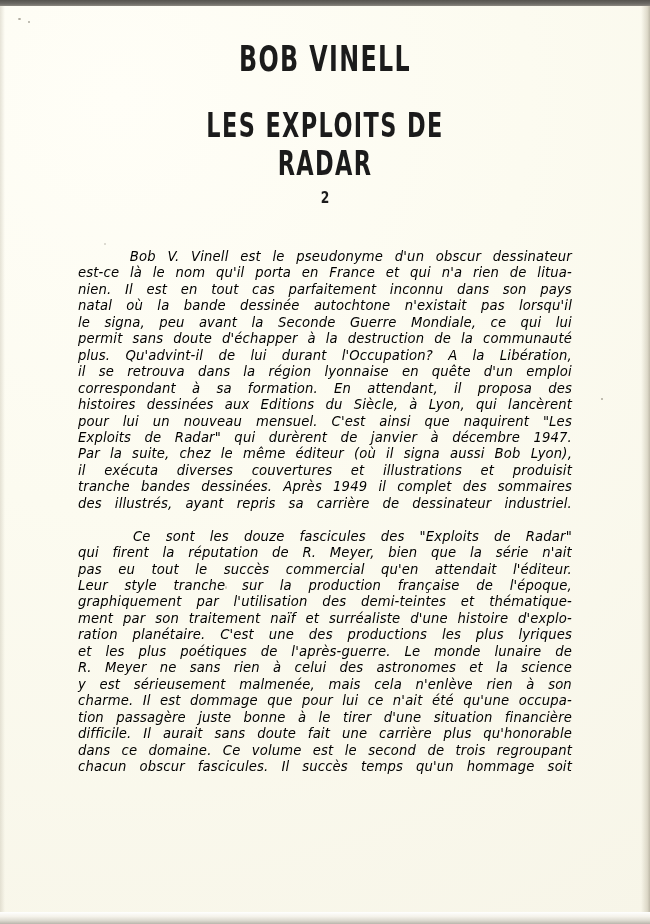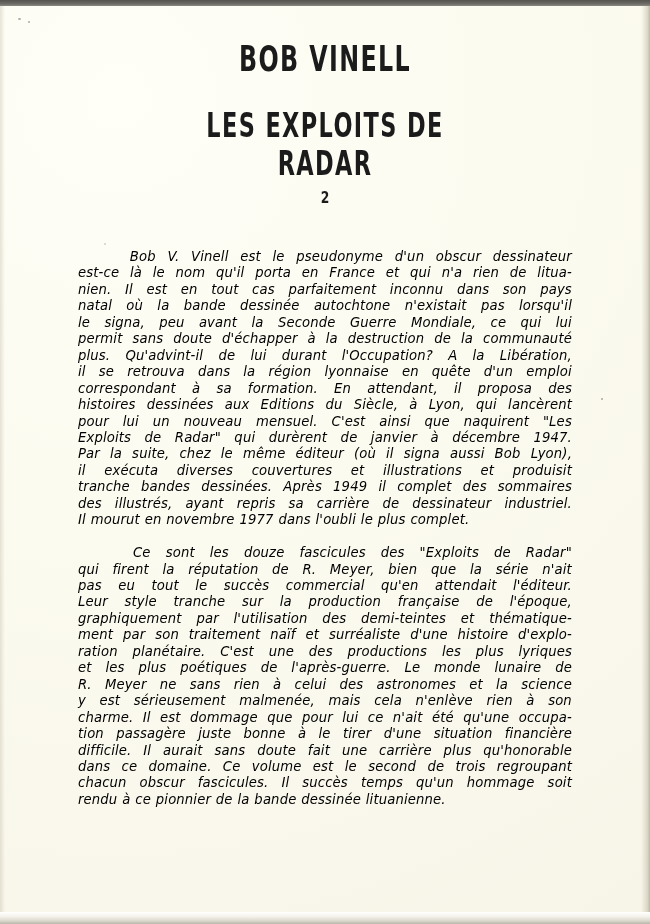--- a/index.html
+++ b/index.html
@@ -171,35 +171,33 @@
         <span class="ln j"><span>plus.</span><span>Qu'advint-il</span><span>de</span><span>lui</span><span>durant</span><span>l'Occupation?</span><span>A</span><span>la</span><span>Libération,</span></span>
         <span class="ln j"><span>il</span><span>se</span><span>retrouva</span><span>dans</span><span>la</span><span>région</span><span>lyonnaise</span><span>en</span><span>quête</span><span>d'un</span><span>emploi</span></span>
         <span class="ln j"><span>correspondant</span><span>à</span><span>sa</span><span>formation.</span><span>En</span><span>attendant,</span><span>il</span><span>proposa</span><span>des</span></span>
         <span class="ln j"><span>histoires</span><span>dessinées</span><span>aux</span><span>Editions</span><span>du</span><span>Siècle,</span><span>à</span><span>Lyon,</span><span>qui</span><span>lancèrent</span></span>
         <span class="ln j"><span>pour</span><span>lui</span><span>un</span><span>nouveau</span><span>mensuel.</span><span>C'est</span><span>ainsi</span><span>que</span><span>naquirent</span><span>"Les</span></span>
         <span class="ln j"><span>Exploits</span><span>de</span><span>Radar"</span><span>qui</span><span>durèrent</span><span>de</span><span>janvier</span><span>à</span><span>décembre</span><span>1947.</span></span>
         <span class="ln j"><span>Par</span><span>la</span><span>suite,</span><span>chez</span><span>le</span><span>même</span><span>éditeur</span><span>(où</span><span>il</span><span>signa</span><span>aussi</span><span>Bob</span><span>Lyon),</span></span>
         <span class="ln j"><span>il</span><span>exécuta</span><span>diverses</span><span>couvertures</span><span>et</span><span>illustrations</span><span>et</span><span>produisit</span></span>
         <span class="ln j"><span>tranche</span><span>bandes</span><span>dessinées.</span><span>Après</span><span>1949</span><span>il</span><span>complet</span><span>des</span><span>sommaires</span></span>
         <span class="ln j"><span>des</span><span>illustrés,</span><span>ayant</span><span>repris</span><span>sa</span><span>carrière</span><span>de</span><span>dessinateur</span><span>industriel.</span></span>
-        <span class="ln last">Il mourut en novembre 1977 dans l'oubli le plus complet.</span>
       </div>
     <div class="para">
         <span class="ln j"><span class="indent"></span><span>Ce</span><span>sont</span><span>les</span><span>douze</span><span>fascicules</span><span>des</span><span>"Exploits</span><span>de</span><span>Radar"</span></span>
         <span class="ln j"><span>qui</span><span>firent</span><span>la</span><span>réputation</span><span>de</span><span>R.</span><span>Meyer,</span><span>bien</span><span>que</span><span>la</span><span>série</span><span>n'ait</span></span>
         <span class="ln j"><span>pas</span><span>eu</span><span>tout</span><span>le</span><span>succès</span><span>commercial</span><span>qu'en</span><span>attendait</span><span>l'éditeur.</span></span>
         <span class="ln j"><span>Leur</span><span>style</span><span>tranche</span><span>sur</span><span>la</span><span>production</span><span>française</span><span>de</span><span>l'époque,</span></span>
         <span class="ln j"><span>graphiquement</span><span>par</span><span>l'utilisation</span><span>des</span><span>demi-teintes</span><span>et</span><span>thématique-</span></span>
         <span class="ln j"><span>ment</span><span>par</span><span>son</span><span>traitement</span><span>naïf</span><span>et</span><span>surréaliste</span><span>d'une</span><span>histoire</span><span>d'explo-</span></span>
         <span class="ln j"><span>ration</span><span>planétaire.</span><span>C'est</span><span>une</span><span>des</span><span>productions</span><span>les</span><span>plus</span><span>lyriques</span></span>
         <span class="ln j"><span>et</span><span>les</span><span>plus</span><span>poétiques</span><span>de</span><span>l'après-guerre.</span><span>Le</span><span>monde</span><span>lunaire</span><span>de</span></span>
         <span class="ln j"><span>R.</span><span>Meyer</span><span>ne</span><span>sans</span><span>rien</span><span>à</span><span>celui</span><span>des</span><span>astronomes</span><span>et</span><span>la</span><span>science</span></span>
         <span class="ln j"><span>y</span><span>est</span><span>sérieusement</span><span>malmenée,</span><span>mais</span><span>cela</span><span>n'enlève</span><span>rien</span><span>à</span><span>son</span></span>
         <span class="ln j"><span>charme.</span><span>Il</span><span>est</span><span>dommage</span><span>que</span><span>pour</span><span>lui</span><span>ce</span><span>n'ait</span><span>été</span><span>qu'une</span><span>occupa-</span></span>
         <span class="ln j"><span>tion</span><span>passagère</span><span>juste</span><span>bonne</span><span>à</span><span>le</span><span>tirer</span><span>d'une</span><span>situation</span><span>financière</span></span>
         <span class="ln j"><span>difficile.</span><span>Il</span><span>aurait</span><span>sans</span><span>doute</span><span>fait</span><span>une</span><span>carrière</span><span>plus</span><span>qu'honorable</span></span>
         <span class="ln j"><span>dans</span><span>ce</span><span>domaine.</span><span>Ce</span><span>volume</span><span>est</span><span>le</span><span>second</span><span>de</span><span>trois</span><span>regroupant</span></span>
         <span class="ln j"><span>chacun</span><span>obscur</span><span>fascicules.</span><span>Il</span><span>succès</span><span>temps</span><span>qu'un</span><span>hommage</span><span>soit</span></span>
-        <span class="ln last">rendu à ce pionnier de la bande dessinée lituanienne.</span>
       </div>
   </div>
 
 </div>
 
 </body></html>

